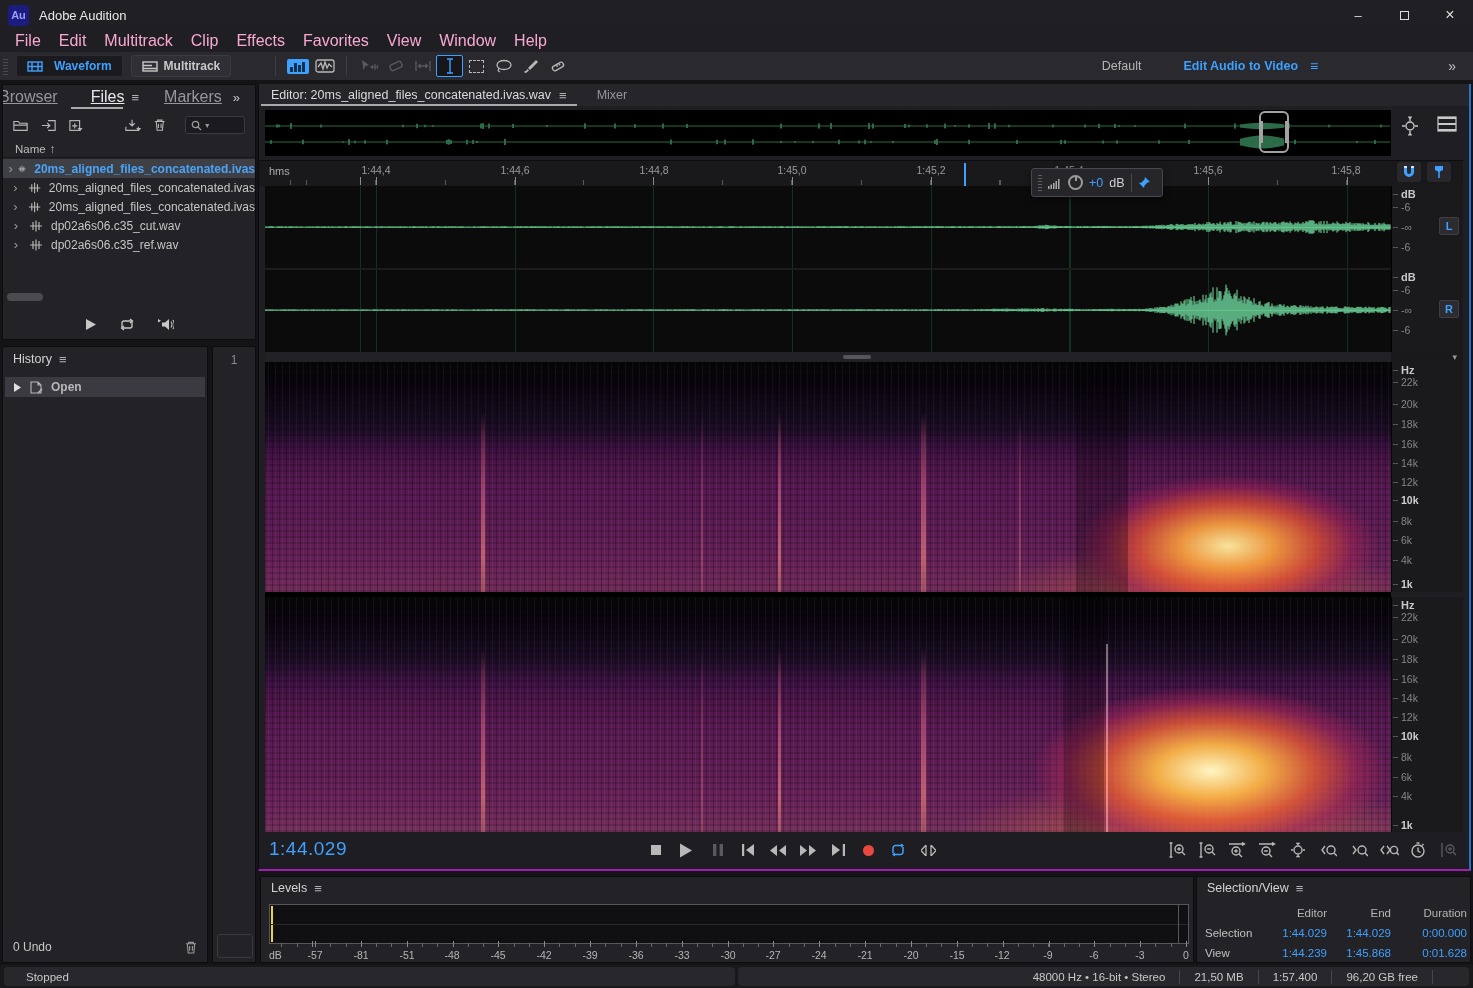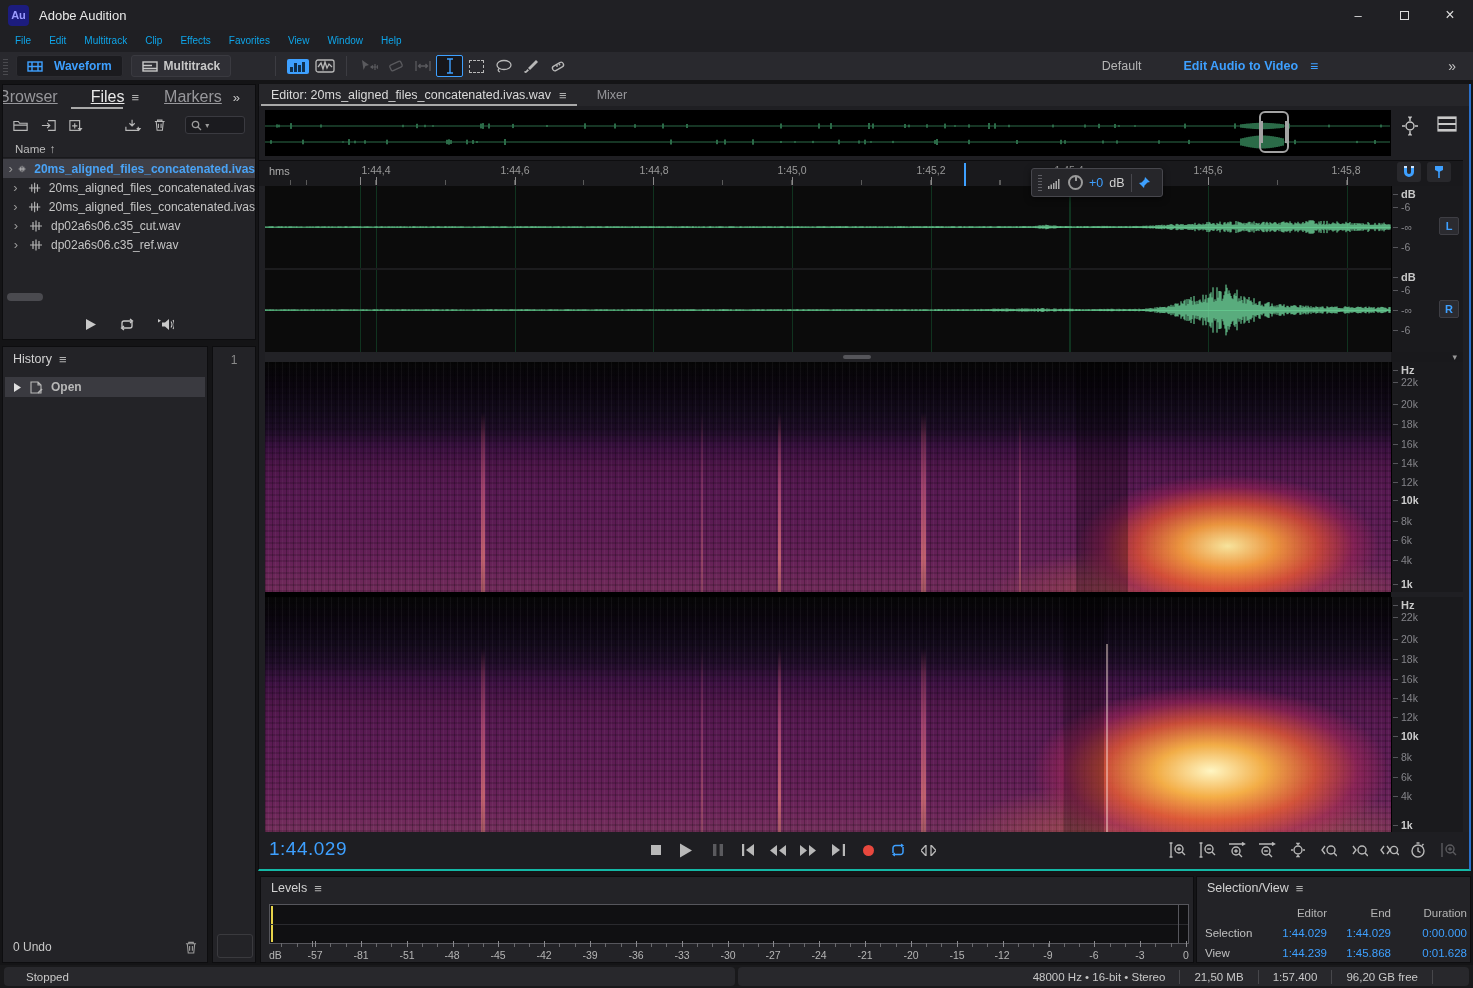--- a/index.html
+++ b/index.html
@@ -13,21 +13,21 @@
   .titlebar { position:absolute; left:0; top:0; width:1473px; height:30px; background:#202024; display:flex; align-items:center; }
   .au-logo { width:21px; height:21px; margin-left:8px; border-radius:4px; background:#1c1c7e; color:#9b9bff;
     font-weight:bold; font-size:11px; display:flex; align-items:center; justify-content:center; }
   .app-title { margin-left:10px; color:#e8e8e8; font-size:13px; }
   .win-controls { position:absolute; right:0; top:0; height:30px; display:flex; }
   .win-btn { width:46px; height:30px; display:flex; align-items:center; justify-content:center; color:#dcdcdc; font-size:13px; }
   .max-glyph { width:9px; height:9px; border:1px solid #dcdcdc; display:block; }
 
   
   .menubar { position:absolute; left:0; top:30px; width:1473px; height:22px; background:#1f1f23; display:flex; align-items:center; padding-left:6px; }
-  .menu-item { padding:0 9px; color:#0ea5e9; font-size:10px; line-height:22px; }
+  .menu-item { padding:0 9px; color:#f9a8d4; font-size:16px; line-height:22px; }
 
   
   .toolbar { position:absolute; left:0; top:52px; width:1473px; height:28px; background:#29292e; display:flex; align-items:center; }
   .grip { width:5px; height:18px; margin-left:3px; background:repeating-linear-gradient(0deg,#4a4a4f 0 1px,transparent 1px 3px); }
   .view-btn { height:22px; display:flex; align-items:center; gap:6px; padding:0 10px; margin-left:8px; border-radius:3px;
     background:#2f2f35; border:1px solid #3a3a40; color:#c8c8c8; font-weight:bold; font-size:12px; }
   .view-btn.active { background:#1b1b1f; border-color:#2c2c31; color:#3ea0ff;gap:11px; }
   .tb-sep { width:1px; height:20px; background:#3c3c42; margin:0 8px; }
   .tool-btn { width:27px; height:22px; display:flex; align-items:center; justify-content:center; border-radius:2px; color:#b8b8b8; }
   .tool-btn.dim { color:#5a5a5e; }
@@ -63,21 +63,21 @@
 
   
   .hist-item { position:absolute; left:2px; top:30px; width:200px; height:20px; background:#3a3a40; display:flex; align-items:center; gap:8px; padding:0 8px; color:#b8b8b8; font-weight:bold; font-size:12px; }
   .undo-row { position:absolute; left:0; bottom:2px; width:100%; height:26px; display:flex; align-items:center; padding:0 10px; color:#c8c8c8; font-size:12px; }
   .undo-row .trash { margin-left:auto; color:#9a9a9a; }
   .ministrip-label { position:absolute; top:6px; width:100%; text-align:center; color:#8a8a8a; font-size:12px; }
   .ministrip-box { position:absolute; left:4px; bottom:4px; width:36px; height:24px; border:1px solid #3a3a3e; border-radius:3px; }
 
   
   .editor { position:absolute; left:258px; top:84px; width:1213px; height:787px; background:#1f1f23;
-    border-right:2px solid #2a6fc9; border-bottom:2px solid #14b8a6; border-left:1px solid #0d0d0f; overflow:hidden; }
+    border-right:2px solid #2a6fc9; border-bottom:2px solid #a21caf; border-left:1px solid #0d0d0f; overflow:hidden; }
   .ed-tabs { position:absolute; left:0; top:0; width:100%; height:22px; background:#26262a; display:flex; align-items:center; }
   .ed-tab { display:flex; align-items:center; gap:8px; padding:0 12px; height:22px; color:#dadada; font-size:12.5px; position:relative; }
   .ed-tab.inactive { color:#96969a; }
   .ed-tab.active::after { content:""; position:absolute; left:2px; right:2px; bottom:0; height:2px; background:#a9a9a9; }
 
   .overview { position:absolute; left:6px; top:26px; width:1126px; height:46px; background:#000; }
   .ov-box { position:absolute; top:1px; height:42px; width:30px; border:2px solid #a2a2a2; border-radius:6px; }
   .ov-box::before,.ov-box::after { content:""; position:absolute; top:8px; bottom:8px; width:3px; background:#a2a2a2; }
   .ov-box::before{ left:-1px; } .ov-box::after{ right:-1px; }
   .ov-icons { position:absolute; top:32px; display:flex; gap:16px; color:#c8c8c8; }

